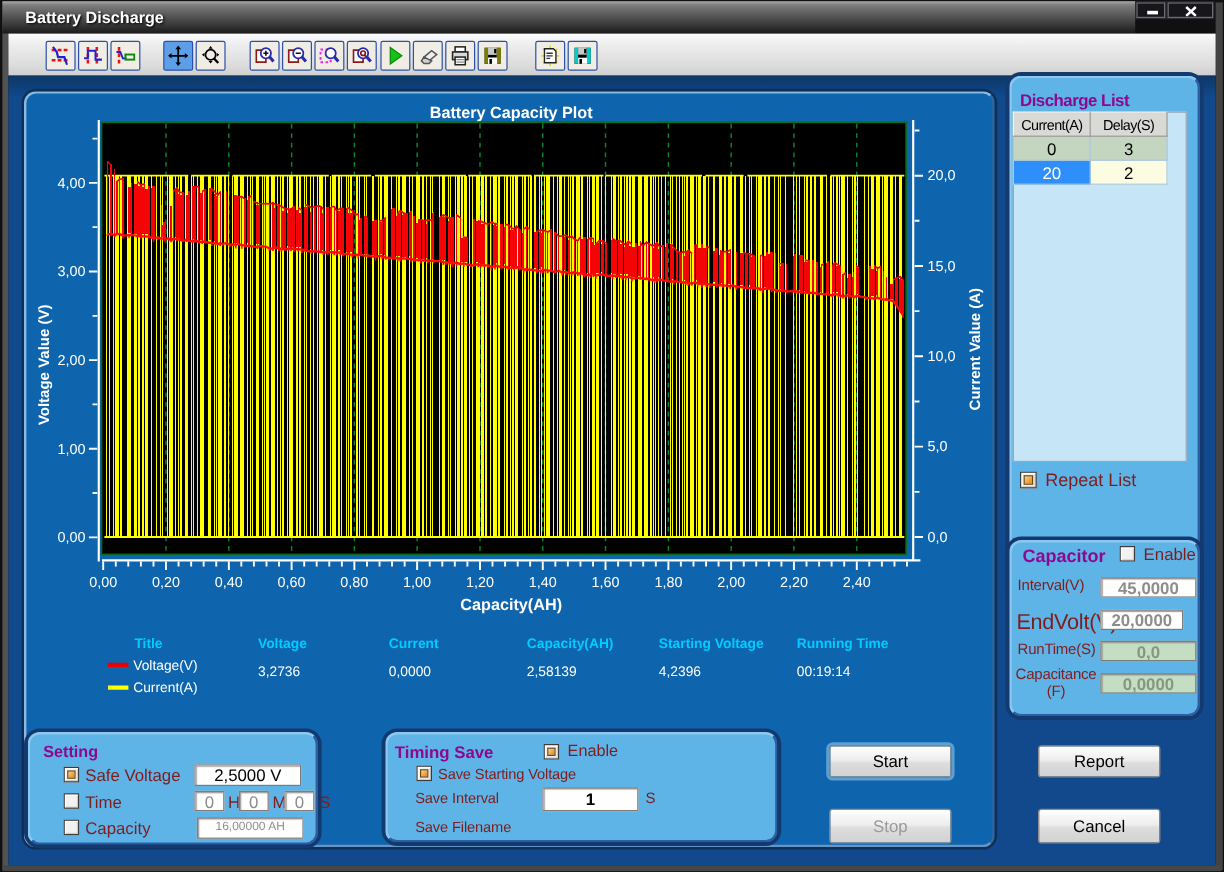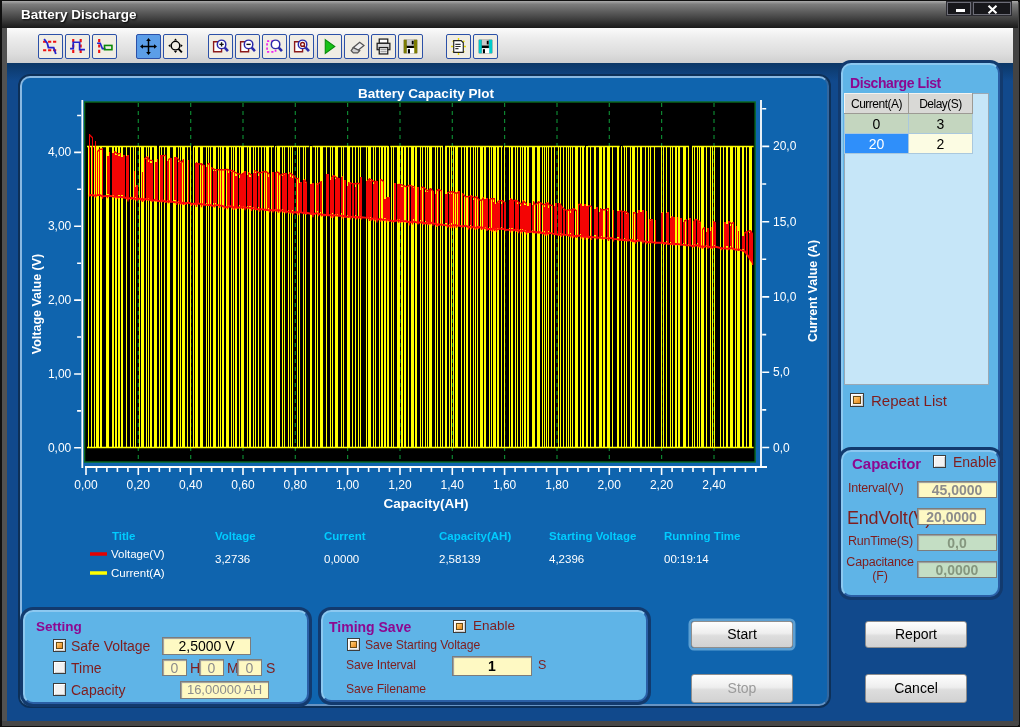--- a/index.html
+++ b/index.html
@@ -1,42 +1,42 @@
 <!DOCTYPE html>
 <html><head><meta charset="utf-8"><style>
 *{margin:0;padding:0;box-sizing:border-box}
 html,body{width:1020px;height:727px;overflow:hidden}
 body{font-family:"Liberation Sans",sans-serif;position:relative;background:#4e4e4e}
 .abs{position:absolute}
 #frame{position:absolute;left:0;top:0;width:1020px;height:727px;background:#101010}
 #frame .l{position:absolute;left:2px;top:2px;width:5px;height:723px;background:#525252}
 #frame .r{position:absolute;left:1013px;top:2px;width:6px;height:723px;background:#434343}
 #frame .b{position:absolute;left:2px;top:721px;width:1016px;height:5px;background:#474747}
-#titlebar{position:absolute;left:2px;top:1px;width:1016px;height:27px;background:linear-gradient(#ababab 0,#7d7d7d 12%,#5f5f5f 38%,#3c3c3c 70%,#1a1a1a 100%);text-align:right;}
+#titlebar{position:absolute;left:2px;top:1px;width:944px;height:27px;background:linear-gradient(#ababab 0,#7d7d7d 12%,#5f5f5f 38%,#3c3c3c 70%,#1a1a1a 100%);text-align:right;}
 #titlebar .t{position:absolute;left:19px;top:6px;font-size:13.5px;font-weight:bold;color:#fff;text-shadow:1px 1px 2px #000}
 .wbtn{position:absolute;top:2px;height:13px;background:#17171b;border:1px solid #6d6d77;color:#fff;text-align:center;box-shadow:0 0 0 1px #2a2a30}
 #winmin{left:947px;width:24px}
 #winclose{left:973px;width:38px}
 #winmin .g{position:absolute;left:8px;top:6px;width:9px;height:3px;background:#fff}
 #winclose svg{position:absolute;left:13px;top:1.5px}
 #toolbar{position:absolute;left:7px;top:28px;width:1006px;height:35px;background:linear-gradient(#fbfbfb 0,#ececec 30%,#dcdcdc 75%,#cfcfcf 100%)}
 .tbtn{position:absolute;top:6px;width:25px;height:25px;background:#f0ede4;border:1px solid #2b50a8;border-radius:2px;display:flex;align-items:center;justify-content:center}
 .tbtn.sel{background:#5c9ee8}
 #content{position:absolute;left:7px;top:63px;width:1006px;height:658px;background:linear-gradient(#0c3766 0,#11498c 18px,#11498c 100%)}
 #chartpanel{position:absolute;left:13px;top:13px;width:809px;height:630px;background:#0f64ae;border-radius:10px;border:2px solid;border-color:#8ab9e2 #33679f #6794c4 #8ab9e2;box-shadow:0 0 0 2px #0d3058}
 .panel{position:absolute;background:#5fb4e7;border-radius:10px;border:2px solid;border-color:#8cc8f0 #2a5fa6 #2a5fa6 #8cc8f0;box-shadow:0 0 0 3px #123a6e}
 .ptitle{position:absolute;font-size:14px;font-weight:bold;color:#8d0890}
 #dlist{left:834px;top:0;width:159px;height:444px}
 #cappanel{left:834px;top:387px;width:159px;height:147px}
-#setpanel{left:16px;top:547px;width:286px;height:94px}
+#setpanel{left:16px;top:547px;width:242px;height:94px}
 #timepanel{left:314px;top:547px;width:327px;height:92px}
 .lbl{position:absolute;font-size:14px;color:#7f1d1d;white-space:nowrap}
 .cb{position:absolute;width:13px;height:13px;background:#f2f2f2;border:1px solid #3c3c3c;box-shadow:inset 1px 1px 0 #fff, inset -1px -1px 0 #cfcfcf}
 .cb.on div{position:absolute;left:2px;top:2px;width:7px;height:7px;background:linear-gradient(135deg,#ffd37e 0,#f2a13c 60%,#e08a1e 100%);border:1px solid #6b4a12}
-.inp{position:absolute;background:#fef9c3;border:1px solid #7c7c7c;box-shadow:inset 1px 1px 1px #9a9a9a;font-size:14px;text-align:center;color:#000;line-height:16px}
+.inp{position:absolute;background:#ffffff;border:1px solid #7c7c7c;box-shadow:inset 1px 1px 1px #9a9a9a;font-size:14px;text-align:center;color:#000;line-height:16px}
 .inp.gray{color:#8c8c8c}
 .inp.green{background:#c4dec4;color:#85977f}
 .btn{position:absolute;width:102px;height:27px;background:linear-gradient(#fefefe 0,#eee 45%,#ddd 55%,#d2d2d2 100%);border:1px solid #8e8e8e;border-radius:3px;font-size:14px;color:#000;text-align:center;line-height:25px}
 .btn.focus{box-shadow:0 0 0 2.5px #5c9fd2}
 .btn.dis{color:#9a9a9a}
 table.dl{border-collapse:collapse;position:absolute;left:1px;top:28px;font-size:13.5px}
 table.dl th{width:64px;height:20px;background:#d9d9d6;border:1px solid #9c9a94;border-top-color:#f4f3f0;border-left-color:#f4f3f0;font-weight:normal;font-size:12px;letter-spacing:-0.5px}
 table.dl td{width:64px;height:20px;text-align:center;border:1px solid #aac8dd;font-size:14px}
 </style></head><body>
 <div id="frame">
@@ -284,21 +284,21 @@
     <div class="cb" style="left:28px;top:49px"></div>
     <div class="lbl" style="left:46px;top:48px">Time</div>
     <div class="inp gray" style="left:137px;top:47px;width:25px;height:17px">0</div>
     <div class="lbl" style="left:165px;top:48px">H</div>
     <div class="inp gray" style="left:174px;top:47px;width:25px;height:17px">0</div>
     <div class="lbl" style="left:202px;top:48px">M</div>
     <div class="inp gray" style="left:212px;top:47px;width:25px;height:17px">0</div>
     <div class="lbl" style="left:241px;top:48px">S</div>
     <div class="cb" style="left:28px;top:71px"></div>
     <div class="lbl" style="left:46px;top:70px">Capacity</div>
-    <div class="inp gray" style="left:155px;top:69px;width:89px;height:18px;font-size:13px">16,00000 AH</div>
+    <div class="inp gray" style="left:139px;top:69px;width:89px;height:18px;font-size:10px">16,00000 AH</div>
   </div>
   <div class="panel" id="timepanel">
     <div class="ptitle" style="left:6px;top:7px">Timing Save</div>
     <div class="cb on" style="left:130px;top:8px">
         <div></div>
       </div>
     <div class="lbl" style="left:150px;top:6px;font-size:13.5px">Enable</div>
     <div class="cb on" style="left:24px;top:26px">
         <div></div>
       </div>

